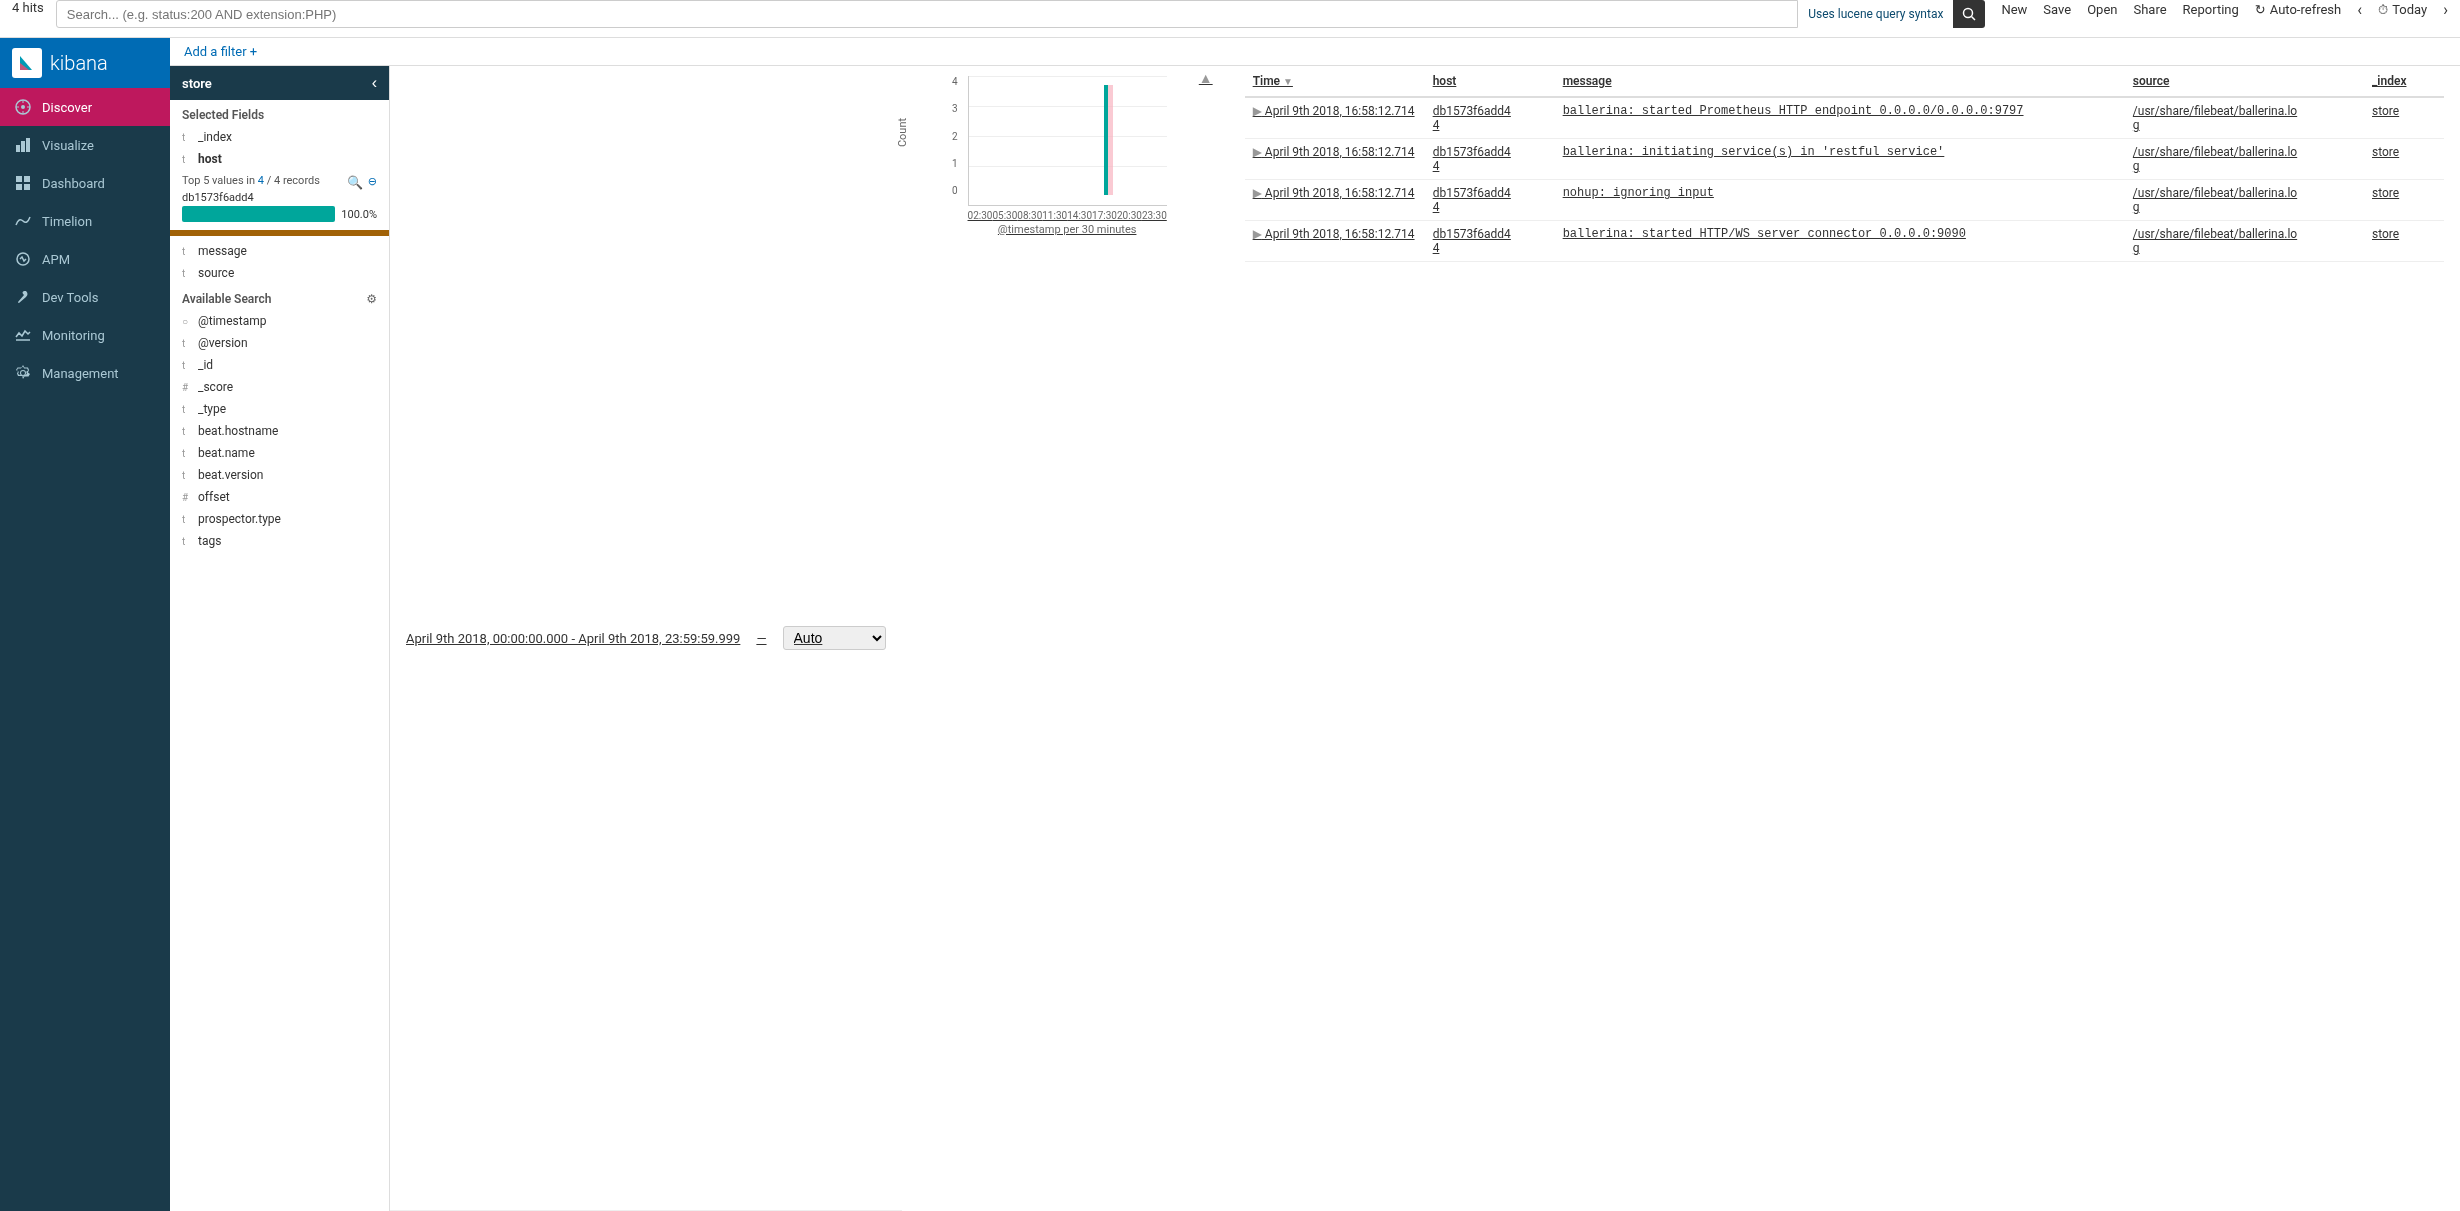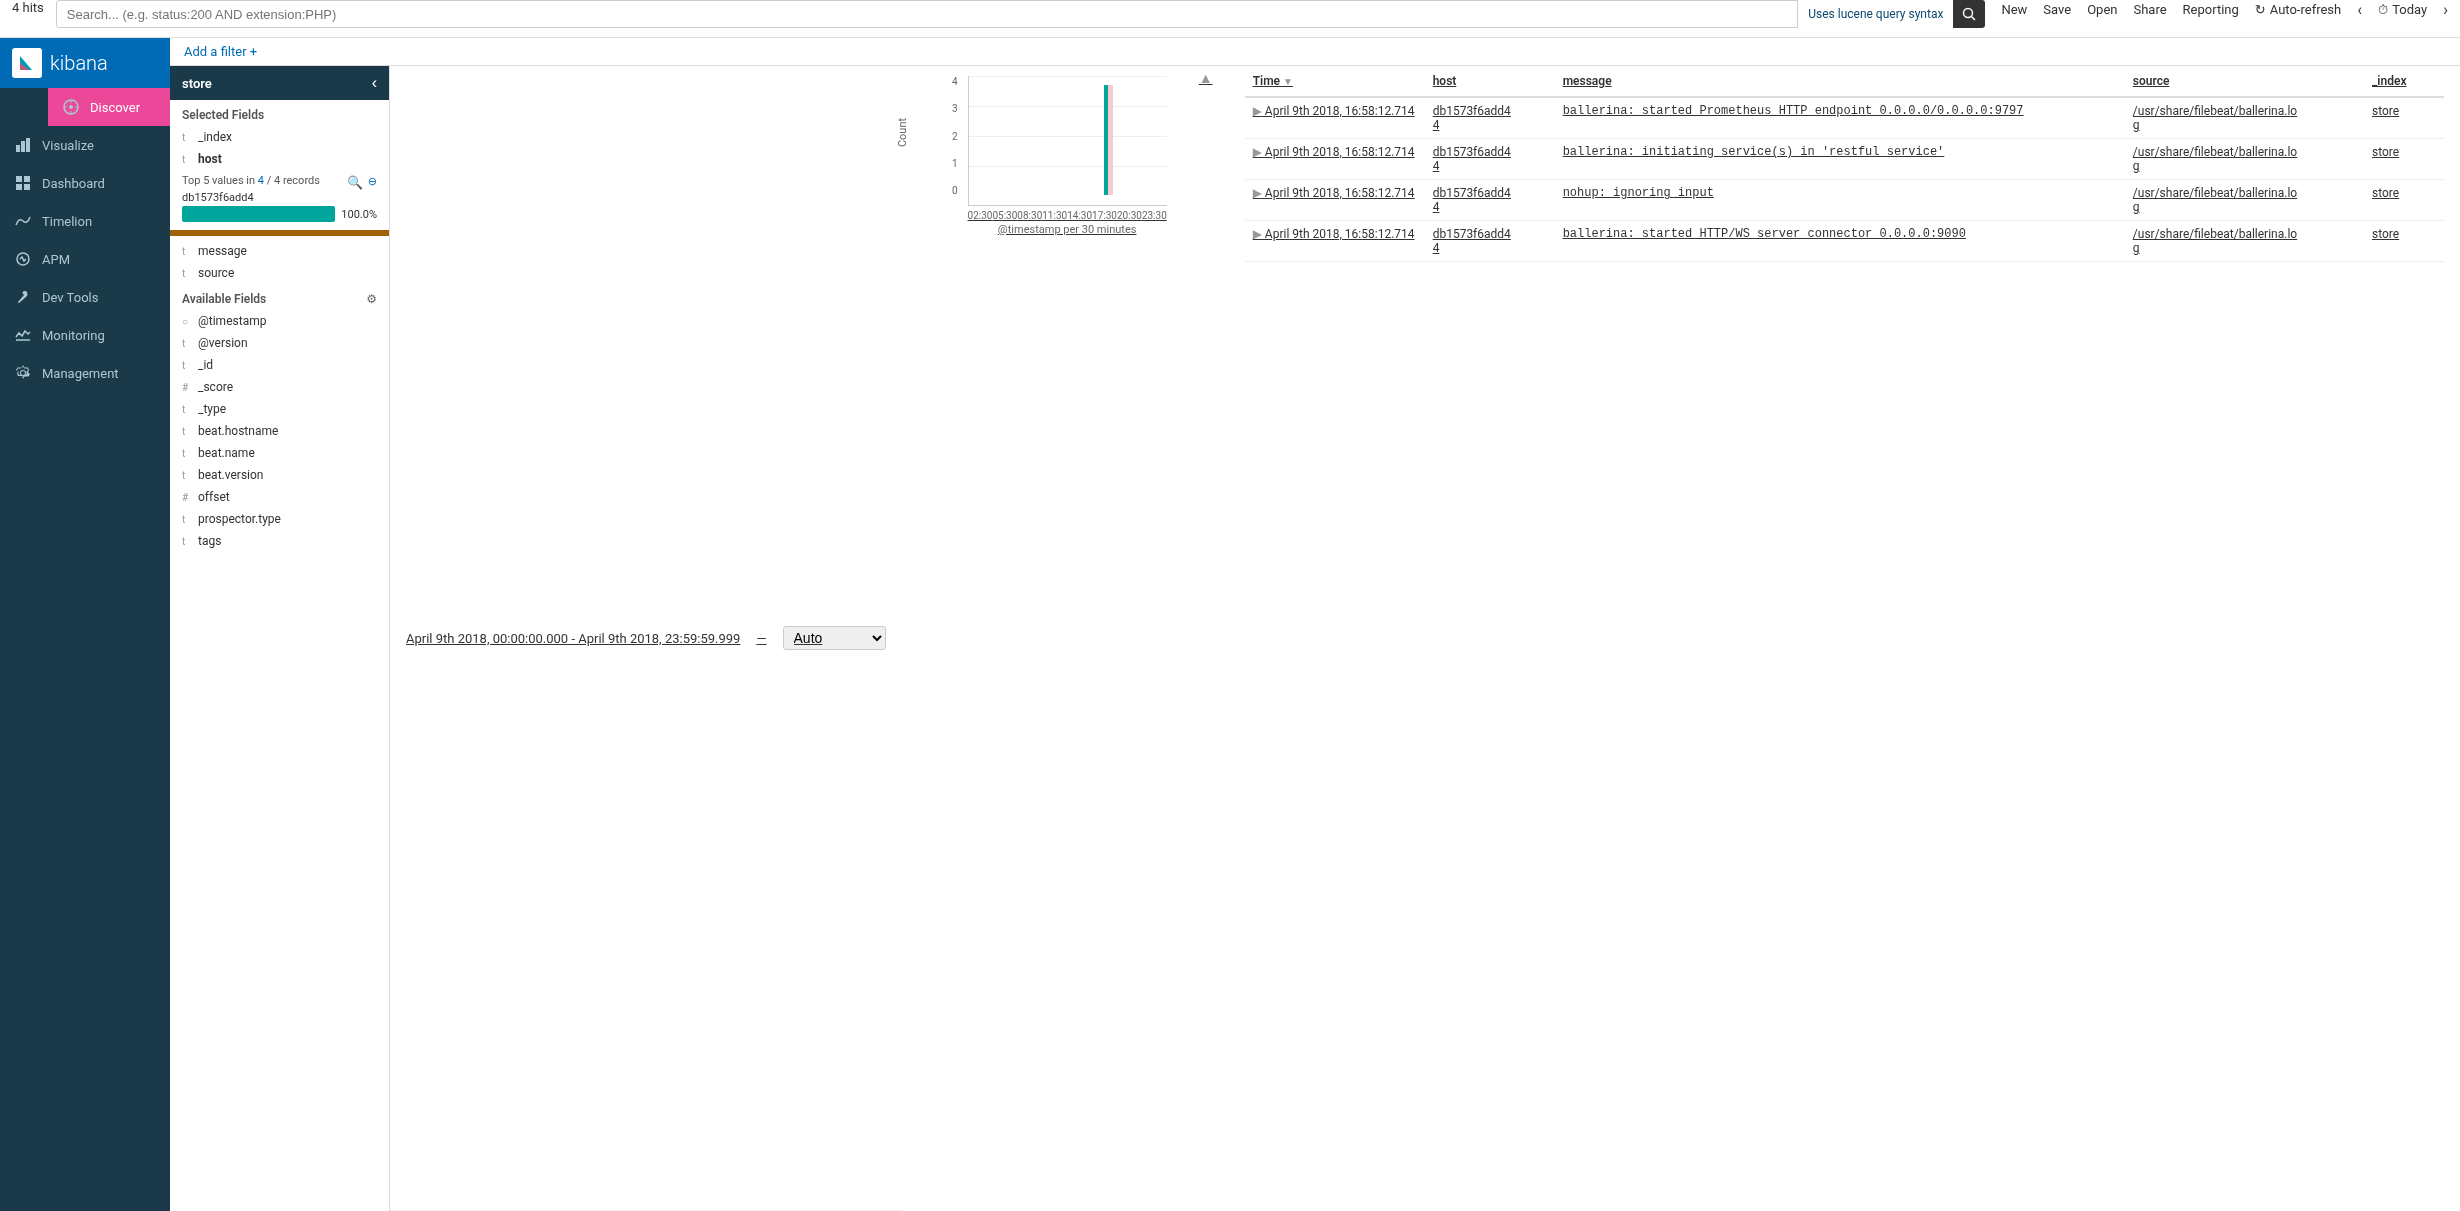--- a/index.html
+++ b/index.html
@@ -20,21 +20,21 @@
     
     .app-container { display: flex; flex: 1; overflow: hidden; }
 
     
     .sidebar-nav { background: #1a3a4a; width: 170px; flex-shrink: 0; display: flex; flex-direction: column; }
     .logo-area { background: #006BB4; display: flex; align-items: center; padding: 8px 12px; gap: 8px; height: 50px; }
     .logo-icon { width: 30px; height: 30px; background: #fff; border-radius: 3px; display: flex; align-items: center; justify-content: center; }
     .logo-icon svg { width: 20px; height: 20px; }
     .logo-text { color: #fff; font-size: 20px; font-weight: 300; }
     .nav-item { display: flex; align-items: center; gap: 10px; padding: 10px 14px; color: #aac8d4; cursor: pointer; font-size: 13px; }
-    .nav-item.active { background: #ec4899; color: #fff; margin-left: 48px; }
+    .nav-item.active { background: #be185d; color: #fff; }
     .nav-icon { width: 18px; height: 18px; display: flex; align-items: center; justify-content: center; flex-shrink: 0; }
 
     
     .content-area { flex: 1; display: flex; flex-direction: column; overflow: hidden; }
 
     
     .filter-bar { background: #fff; border-bottom: 1px solid #ddd; padding: 6px 14px; flex-shrink: 0; }
     .add-filter { color: #006BB4; font-size: 13px; cursor: pointer; }
 
     
@@ -264,21 +264,21 @@
         <div class="field-item">
           <span class="field-type">t</span>
           <span class="field-name">message</span>
         </div>
         <div class="field-item">
           <span class="field-type">t</span>
           <span class="field-name">source</span>
         </div>
 
         <div class="section-header-row">
-          <span class="section-title" style="padding:0;">Available Fields</span>
+          <span class="section-title" style="padding:0;">Available Search</span>
           <span class="gear-icon">⚙</span>
         </div>
 
         <div class="field-item">
           <span class="field-type">○</span>
           <span class="field-name">@timestamp</span>
         </div>
         <div class="field-item">
           <span class="field-type">t</span>
           <span class="field-name">@version</span>

